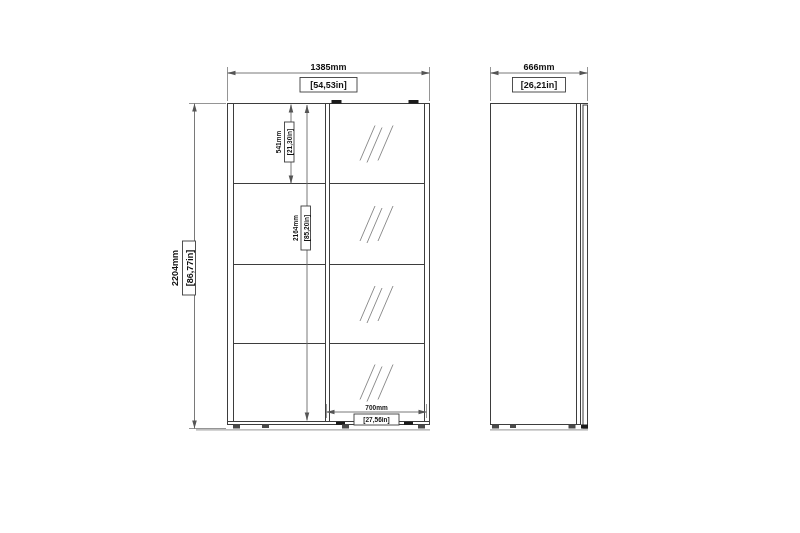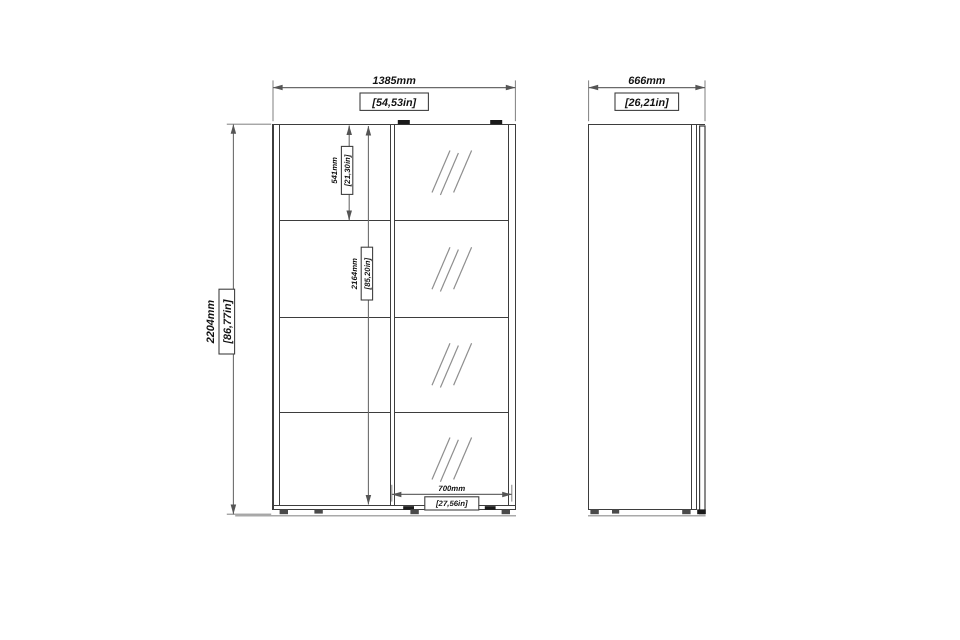--- a/index.html
+++ b/index.html
@@ -1,17 +1,17 @@
 <!DOCTYPE html>
 <html><head>
 <meta charset="utf-8">
 <style>
   html,body{margin:0;padding:0;background:#ffffff;}
   .stage{position:relative;width:800px;height:533px;background:#ffffff;overflow:hidden;
-         font-family:"Liberation Sans", sans-serif;font-style:italic;}
+         font-family:"Liberation Sans", sans-serif;}
   svg{position:absolute;left:0;top:0;}
   text{font-family:"Liberation Sans", sans-serif;font-weight:bold;fill:#111111;}
   .dim-txt-lg{font-size:9px;}
   .dim-txt-sm{font-size:6.5px;}
   .struct{stroke:#3d3d3d;stroke-width:1;fill:none;}
   .dimline{stroke:#6a6a6a;stroke-width:0.9;fill:none;}
   .extline{stroke:#7a7a7a;stroke-width:0.8;fill:none;}
   .hatch{stroke:#8f8f8f;stroke-width:1;fill:none;}
   .arrow{fill:#555555;stroke:none;}
   .inbox{fill:#ffffff;stroke:#3d3d3d;stroke-width:0.9;}

